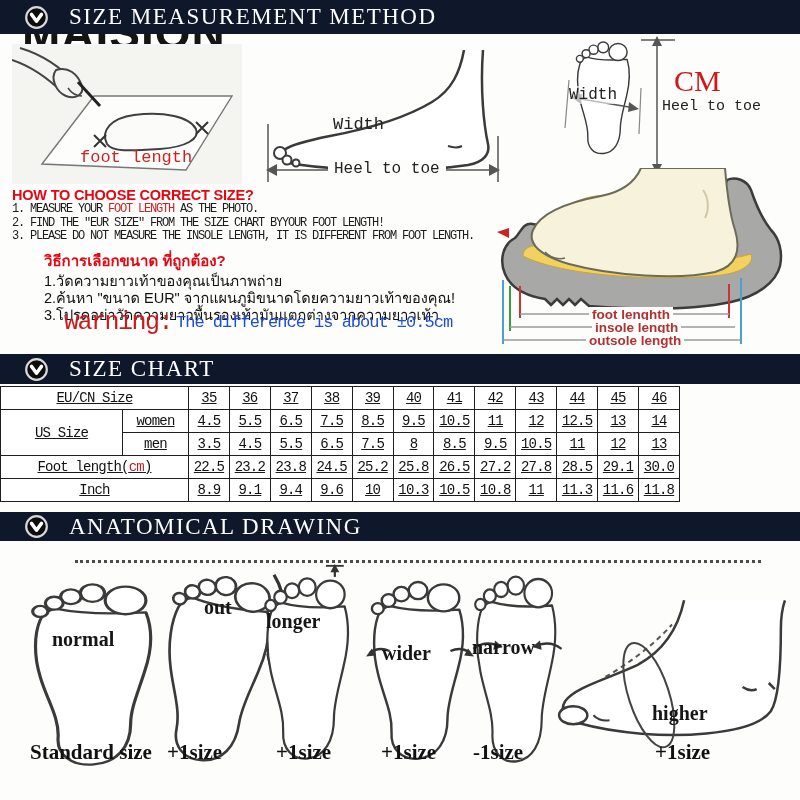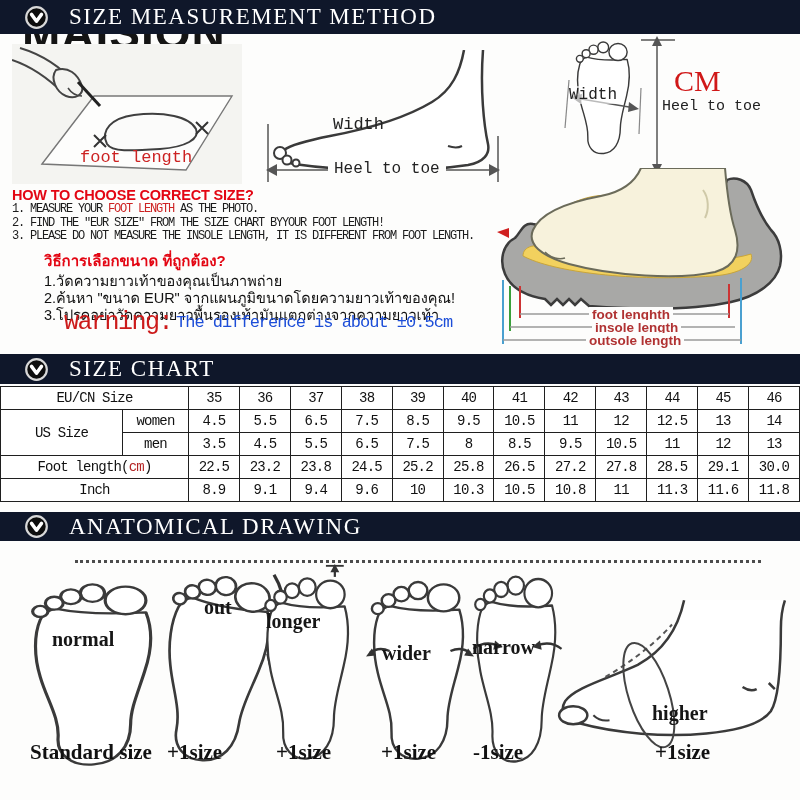--- a/index.html
+++ b/index.html
@@ -26,21 +26,21 @@
   .thai-title{color:#e30613;font-weight:bold;font-size:15px;}
   .thai-step{font-size:14.5px;line-height:17px;color:#111;}
 
   .warnrow{position:absolute;left:28px;top:308px;display:flex;align-items:center;z-index:2;margin-left:36px;}
   .warn-label{font-family:"Liberation Mono","DejaVu Sans Mono",monospace;font-size:25px;
               letter-spacing:-1.5px;color:#cc1a1a;}
   .warn-text{font-family:"Liberation Mono","DejaVu Sans Mono",monospace;font-size:17px;
              letter-spacing:-1px;color:#1d4ed8;margin-left:4px;}
 
   
-  table.sizes{position:absolute;left:0;top:386px;width:800px;border-collapse:collapse;table-layout:fixed;z-index:2;background:#fff;}
+  table.sizes{position:absolute;left:0;top:386px;width:680px;border-collapse:collapse;table-layout:fixed;z-index:2;background:#fff;text-decoration:underline;}
   table.sizes td{border:1.6px solid #1f1f1f;height:22px;text-align:center;vertical-align:middle;
       font-family:"Liberation Mono","DejaVu Sans Mono",monospace;font-size:14px;letter-spacing:-0.8px;
       padding:0;white-space:nowrap;color:#111;}
   td.redcell, span.redspan{color:#b32424;}
 
   .illu-label{position:absolute;z-index:4;white-space:nowrap;}
   .shoe-dim-label{position:absolute;z-index:4;font-weight:bold;font-size:13.5px;color:#b03232;
                   background:#fdfdfc;padding:0 3px;white-space:nowrap;}
 
   .dotline{position:absolute;left:75px;top:560px;width:686px;border-top:3px dotted #4c4c4c;z-index:2;}

